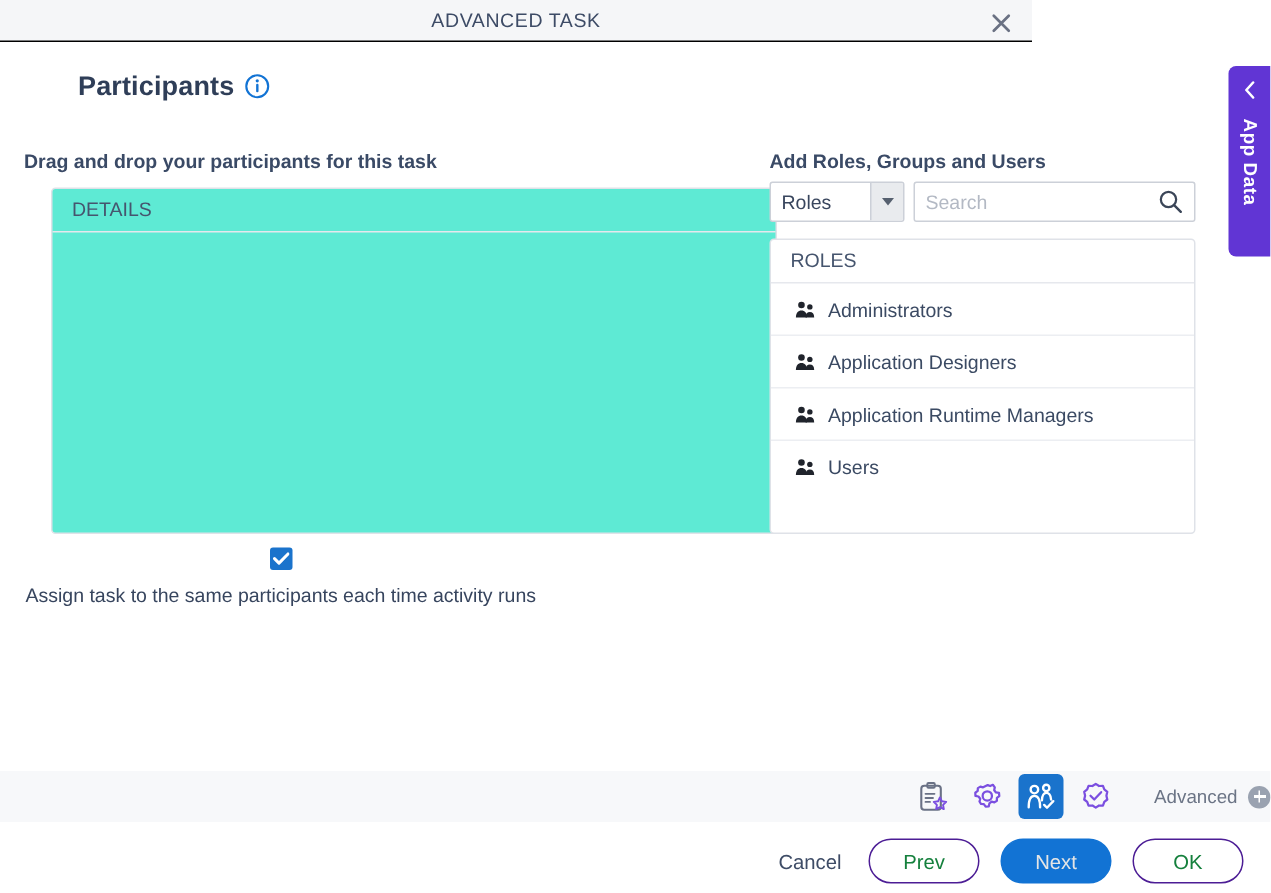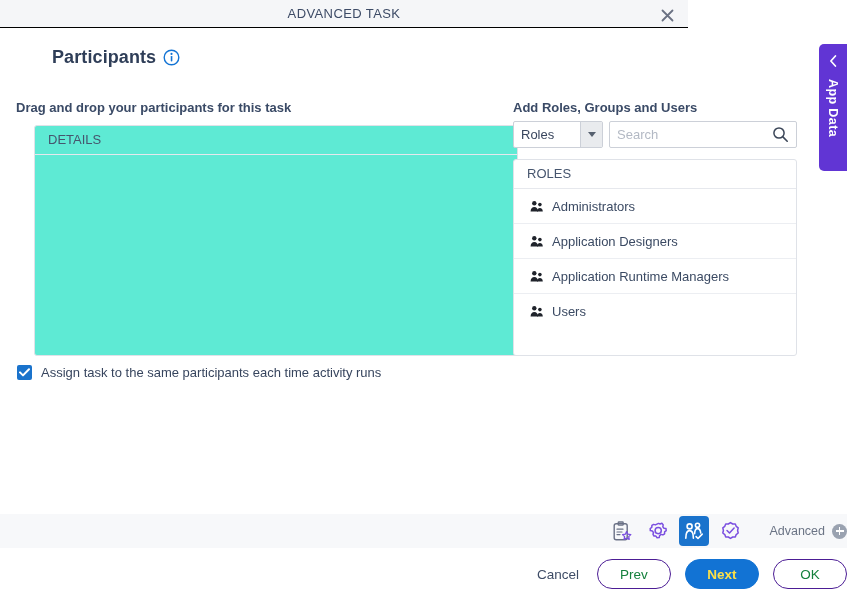--- a/index.html
+++ b/index.html
@@ -178,21 +178,21 @@
   .role-label {
     font-size: 13px;
     color: #3b4a63;
   }
   .group-icon { display: block; }
 
   
   .checkbox-row {
     position: absolute;
     left: 17px; top: 365px;
-    display: flex; align-items: center; gap: 9px;
+    display: flex; align-items: center; gap: 9px; flex-direction: column;
   }
   .cb {
     width: 15px; height: 15px;
     border-radius: 2px;
     background: #1a73cc;
     display: flex; align-items: center; justify-content: center;
     cursor: pointer;
   }
   .cb svg { display: block; }
   .cb-label { font-size: 13px; color: #37455e; }
@@ -287,20 +287,21 @@
 
   
   .footer {
     position: absolute;
     left: 0; top: 553px;
     width: 847px; height: 42px;
     display: flex;
     align-items: center;
     justify-content: flex-end;
     gap: 14px;
+    padding-right: 18px;
   }
   .btn {
     height: 30px;
     min-width: 74px;
     border-radius: 16px;
     font-size: 13.5px;
     display: flex; align-items: center; justify-content: center;
     cursor: pointer;
     font-family: "Liberation Sans", sans-serif;
   }
@@ -312,22 +313,22 @@
     padding: 0 4px;
   }
   .btn-outline {
     background: #ffffff;
     border: 1px solid #4c1d95;
     color: #15803d;
   }
   .btn-primary {
     background: #1273d4;
     border: 1px solid #1273d4;
-    color: #fde047;
-    font-weight: bold;
+    color: #e5e5e5;
+    font-weight: normal;
   }
 </style>
 </head>
 <body>
 
 <div id="app">
 
   <div class="titlebar">
     <div class="titlebar-text">ADVANCED TASK</div>
     <div class="close-btn">

